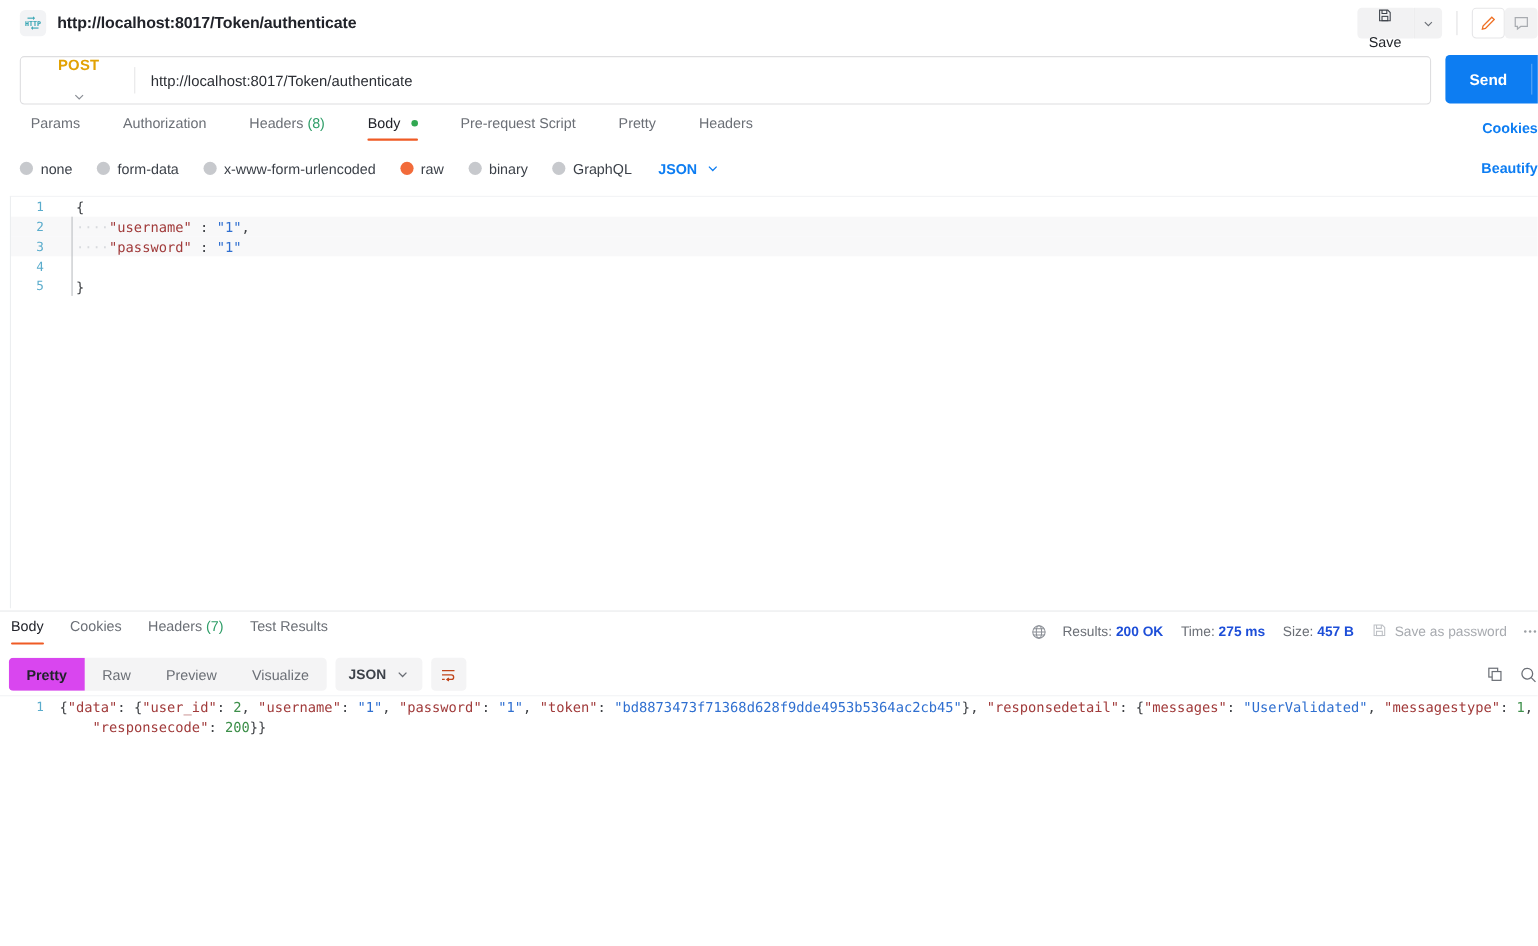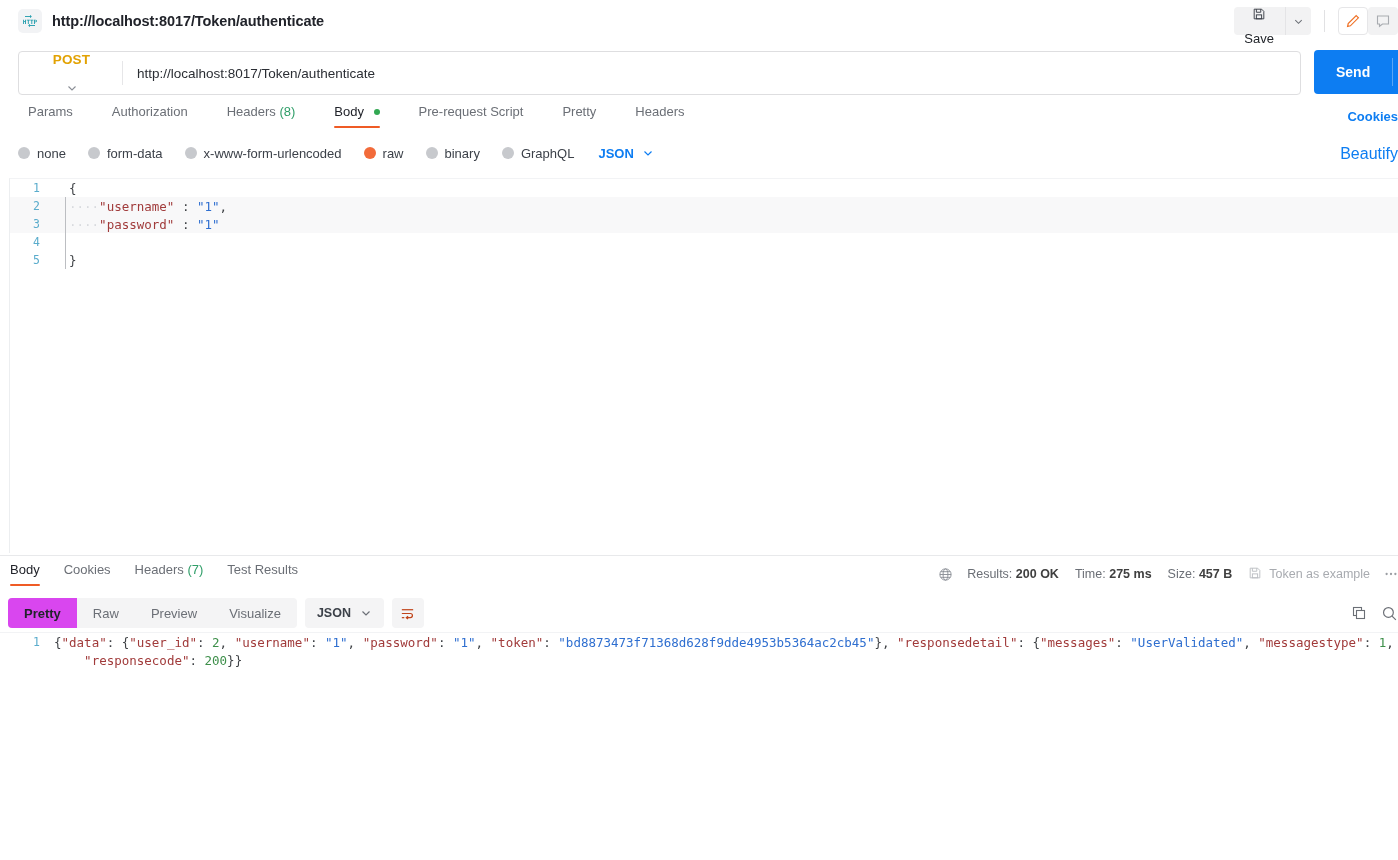--- a/index.html
+++ b/index.html
@@ -116,21 +116,21 @@
   .radio {
     width: 12px; height: 12px; border-radius: 50%; background: #c7c9cd;
     display: inline-block; flex: none;
   }
   .radio.on { background: #f26b3a; }
   .radio-label { font-size: 13px; color: #3c4149; }
   .json-sel { display: flex; align-items: center; gap: 8px; cursor: pointer; margin-left: 2px; }
   .json-sel-label { font-size: 13px; color: #0d7df2; font-weight: bold; }
   .beautify {
     position: absolute; right: 0px; top: 145px;
-    font-size: 16px; color: #0d7df2; font-weight: normal; cursor: pointer;
+    font-size: 13px; color: #0d7df2; font-weight: bold; cursor: pointer;
   }
 
   
   .req-editor {
     position: absolute; left: 9px; top: 178px; width: 1389px; height: 375px;
     background: #fff; border-left: 1px solid #eceef0; border-top: 1px solid #f2f3f5;
     overflow: hidden;
   }
   .code-line { position: relative; height: 18px; display: flex; align-items: center; }
   .code-line.hl { background: #f8f8f9; }
@@ -159,21 +159,21 @@
     position: absolute; left: 10px; top: 562px; height: 28px; display: flex; align-items: flex-start;
   }
   .resptabs .rtab { padding: 0 12px 9px 12px; }
   .resptabs .rtab:first-child { padding-left: 0; }
 
   .resp-meta {
     position: absolute; right: 0px; top: 564px; height: 20px;
     display: flex; align-items: center; gap: 0;
   }
   .meta-item { font-size: 12.5px; color: #6b6f76; margin-right: 16px; white-space: nowrap; }
-  .meta-val { color: #404040; font-weight: bold; }
+  .meta-val { color: #1d4ed8; font-weight: bold; }
   .globe { margin-right: 14px; display: flex; align-items: center; }
   .save-example {
     display: flex; align-items: center; gap: 7px; font-size: 12.5px; color: #a8abb0;
     margin-right: 14px; cursor: pointer; white-space: nowrap;
   }
 
   .resp-toolbar {
     position: absolute; left: 8px; top: 598px; height: 30px; display: flex; align-items: center; gap: 8px;
   }
   .seg {
@@ -403,21 +403,21 @@
       <span class="meta-val">457 B</span>
     </span>
     <span class="save-example">
       <span>
         <svg width="14" height="14" viewBox="0 0 16 16" fill="none" stroke="#bcbfc4" stroke-width="1.1">
           <path d="M2.5 2.5h8.5L13.5 5v8.5h-11z"></path>
           <path d="M5 2.5v3.5h5V2.5"></path>
           <rect x="5" y="9" width="6" height="4.5"></rect>
         </svg>
       </span>
-      <span>Token as example</span>
+      <span>Save as password</span>
     </span>
     <span style="display:flex;align-items:center;">
       <svg width="14" height="14" viewBox="0 0 16 16" fill="#9b9ea3">
         <circle cx="3" cy="8" r="1.3"></circle>
           <circle cx="8" cy="8" r="1.3"></circle>
           <circle cx="13" cy="8" r="1.3"></circle>
       </svg>
     </span>
   </div>
 

